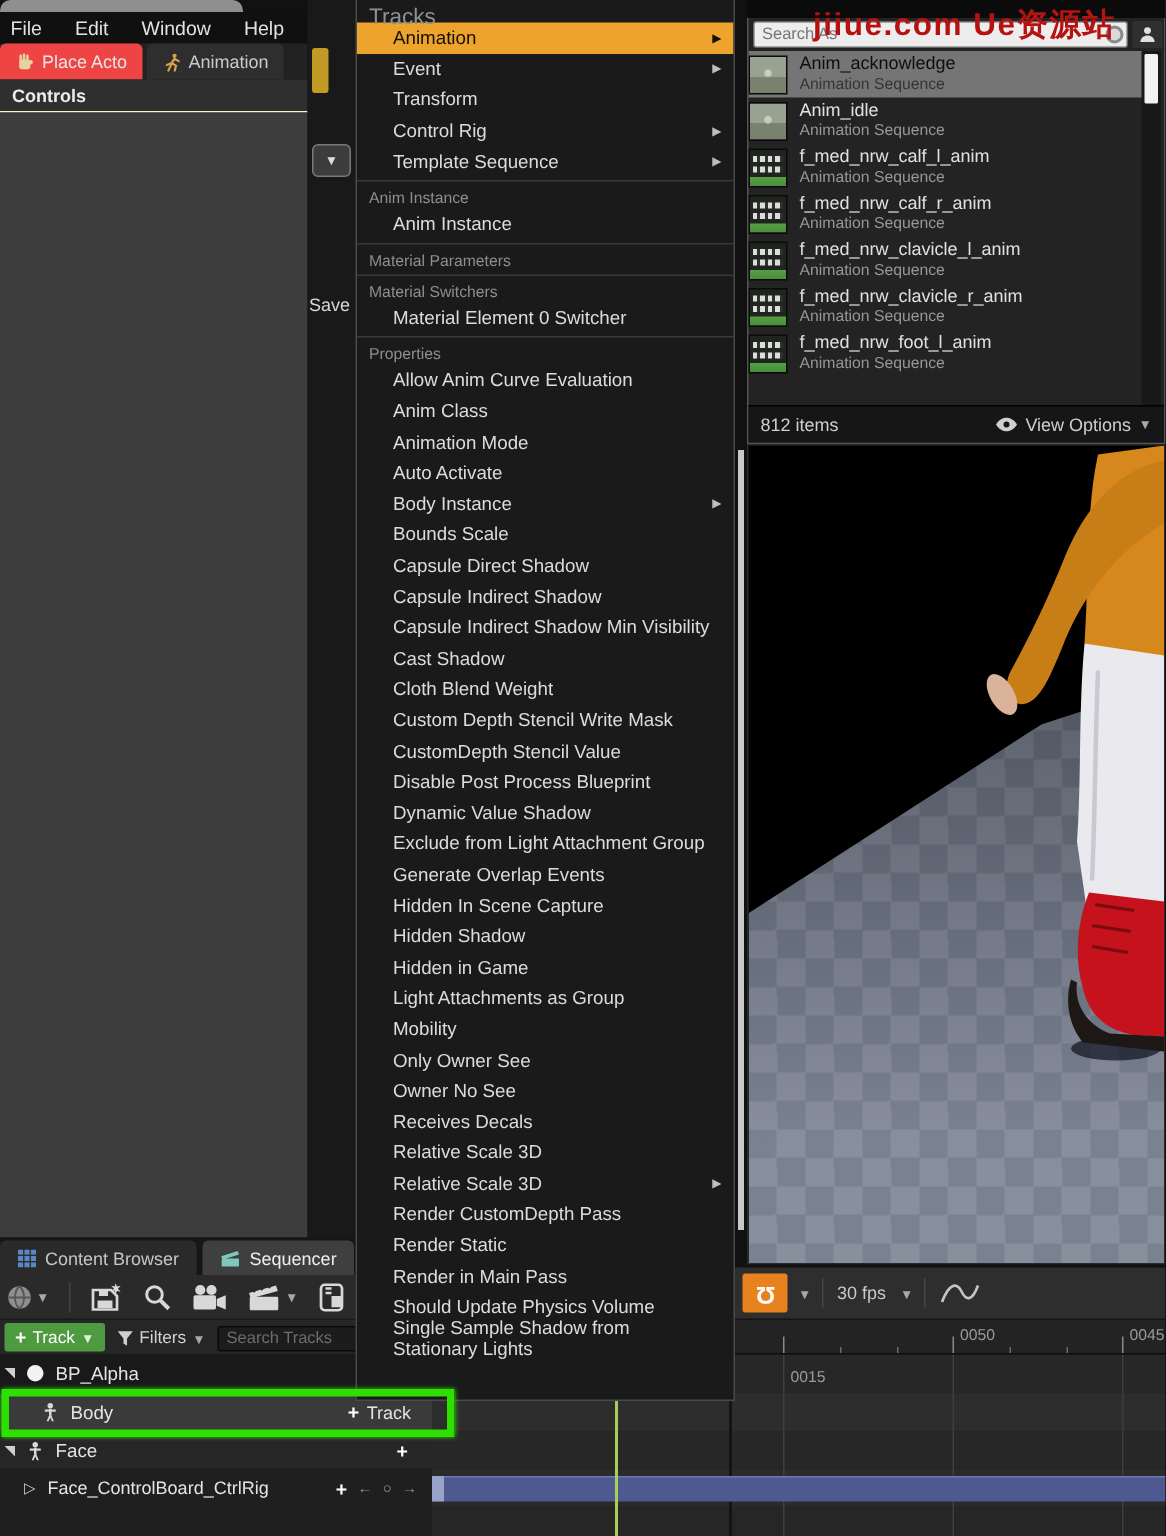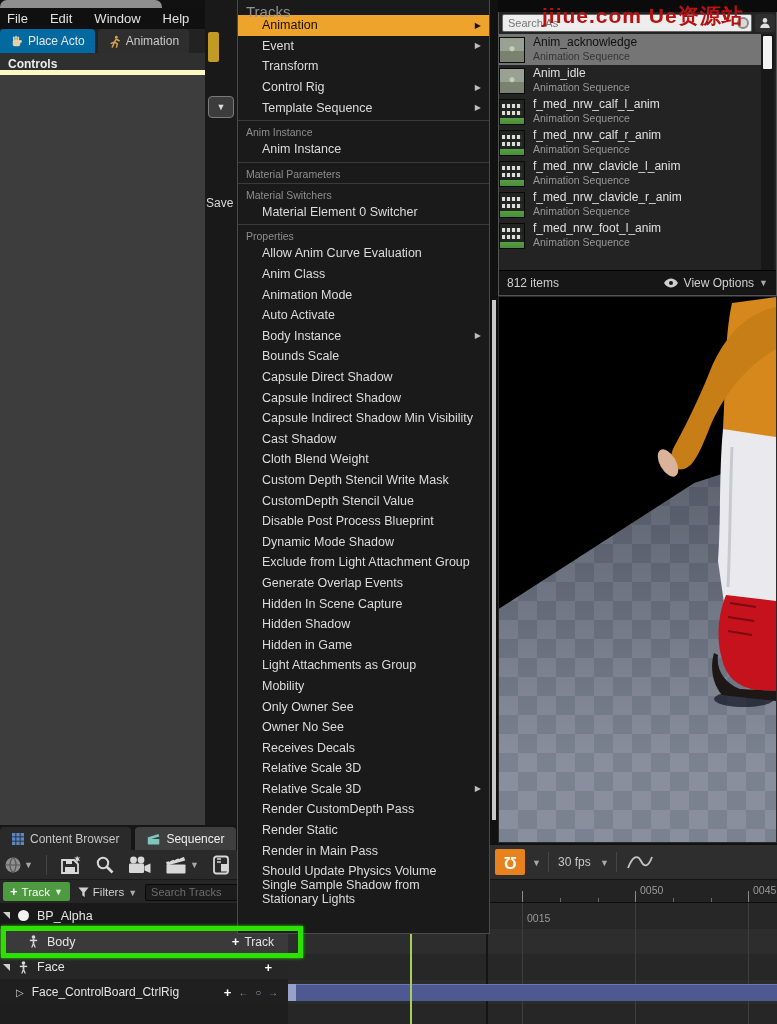--- a/index.html
+++ b/index.html
@@ -8,23 +8,23 @@
   .abs { position:absolute; }
   #stage { position:relative; width:777px; height:1024px; background:#111; }
 
   
   #win-hump { left:0; top:0; width:162px; height:9px; background:#8f8f8f; border-radius:7px 7px 0 0; }
   #tab-peek { left:218px; top:0; width:16px; height:11px; background:#6f6f6f; border-radius:0 0 4px 4px; color:#ddd; font-size:8px; text-align:center; line-height:10px;}
   #menubar { left:0; top:8px; width:237px; height:21px; background:#101010; display:flex; align-items:center; gap:22px; padding-left:7px; }
   #menubar span { color:#e2e2e2; font-size:13px; }
   #tabs { left:0; top:29px; width:205px; height:24px; background:#222; display:flex; }
   .tab1 { display:flex; align-items:center; gap:5px; padding:0 10px; font-size:12px; color:#e6e6e6; border-radius:4px 4px 0 0; }
-  .tab-active { background:#0369a1; }
+  .tab-active { background:#ef4444; }
   .tab-idle   { background:#2e2e2e; color:#c9c9c9; margin-left:3px; }
-  #controls-bar { left:0; top:53px; width:205px; height:22px; background:#2f2f2f; border-bottom:5px solid #fef9c3; color:#ececec; font-weight:bold; font-size:12px; line-height:22px; padding-left:8px; }
+  #controls-bar { left:0; top:53px; width:205px; height:22px; background:#2f2f2f; border-bottom:1px solid #fef9c3; color:#ececec; font-weight:bold; font-size:12px; line-height:22px; padding-left:8px; }
   #left-body { left:0; top:75px; width:205px; height:750px; background:#3d3d3d; }
 
   
   #strip { left:205px; top:0; width:32px; height:825px; background:#191919; overflow:hidden; }
   #strip .gold { position:absolute; left:3px; top:32px; width:11px; height:30px; background:#c29a26; border-radius:2px; }
   #strip .chip { position:absolute; left:3px; top:96px; width:26px; height:22px; background:#3c3c3c; border:1px solid #7a7a7a; border-radius:4px; color:#ddd; font-size:9px; text-align:center; line-height:20px;}
   #strip .savetxt { position:absolute; left:1px; top:196px; color:#d8d8d8; font-size:12px; white-space:nowrap; }
 
   
   #ctx-menu { left:237px; top:0; width:253px; height:934px; background:#1a1a1a; border:1px solid #4a4a4a; border-top:none; z-index:50; overflow:hidden; }
@@ -289,21 +289,21 @@
           <span>CustomDepth Stencil Value</span>
           <span class="mi-arrow" style="visibility: hidden;">▶</span>
         </div>
 
         <div class="mi">
           <span>Disable Post Process Blueprint</span>
           <span class="mi-arrow" style="visibility: hidden;">▶</span>
         </div>
 
         <div class="mi">
-          <span>Dynamic Mode Shadow</span>
+          <span>Dynamic Value Shadow</span>
           <span class="mi-arrow" style="visibility: hidden;">▶</span>
         </div>
 
         <div class="mi">
           <span>Exclude from Light Attachment Group</span>
           <span class="mi-arrow" style="visibility: hidden;">▶</span>
         </div>
 
         <div class="mi">
           <span>Generate Overlap Events</span>

